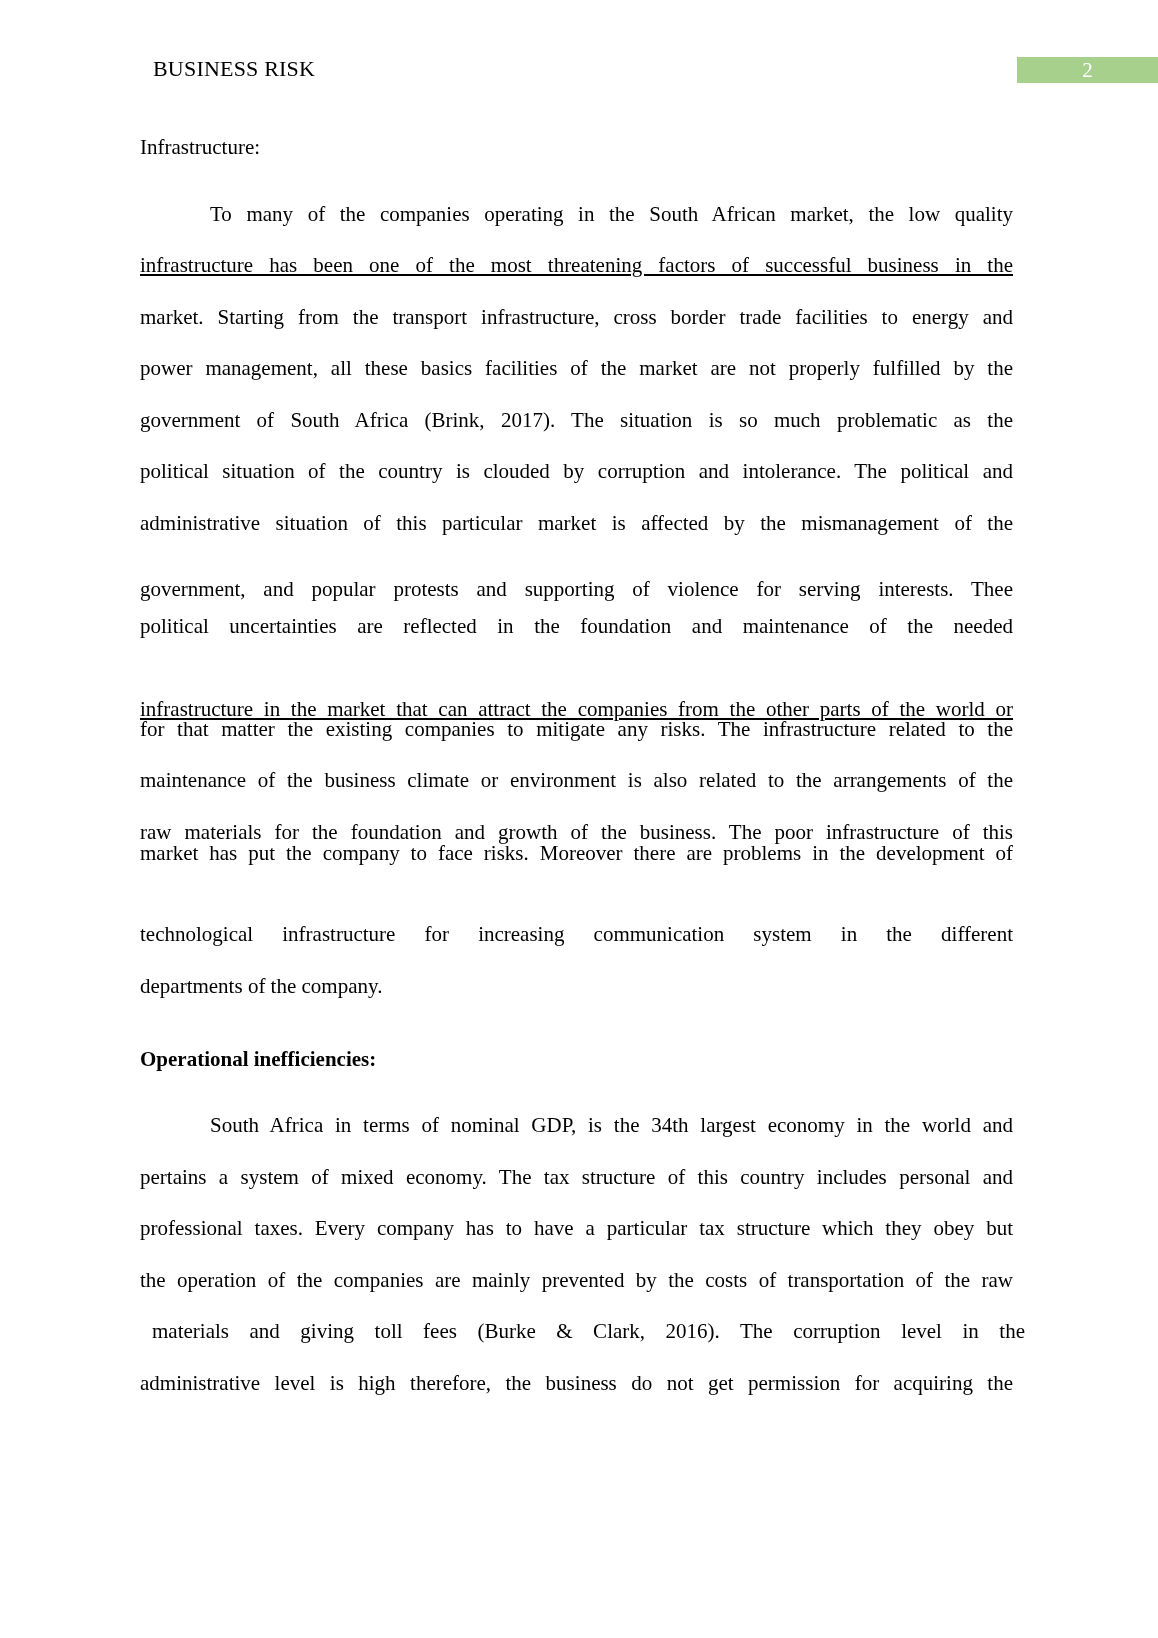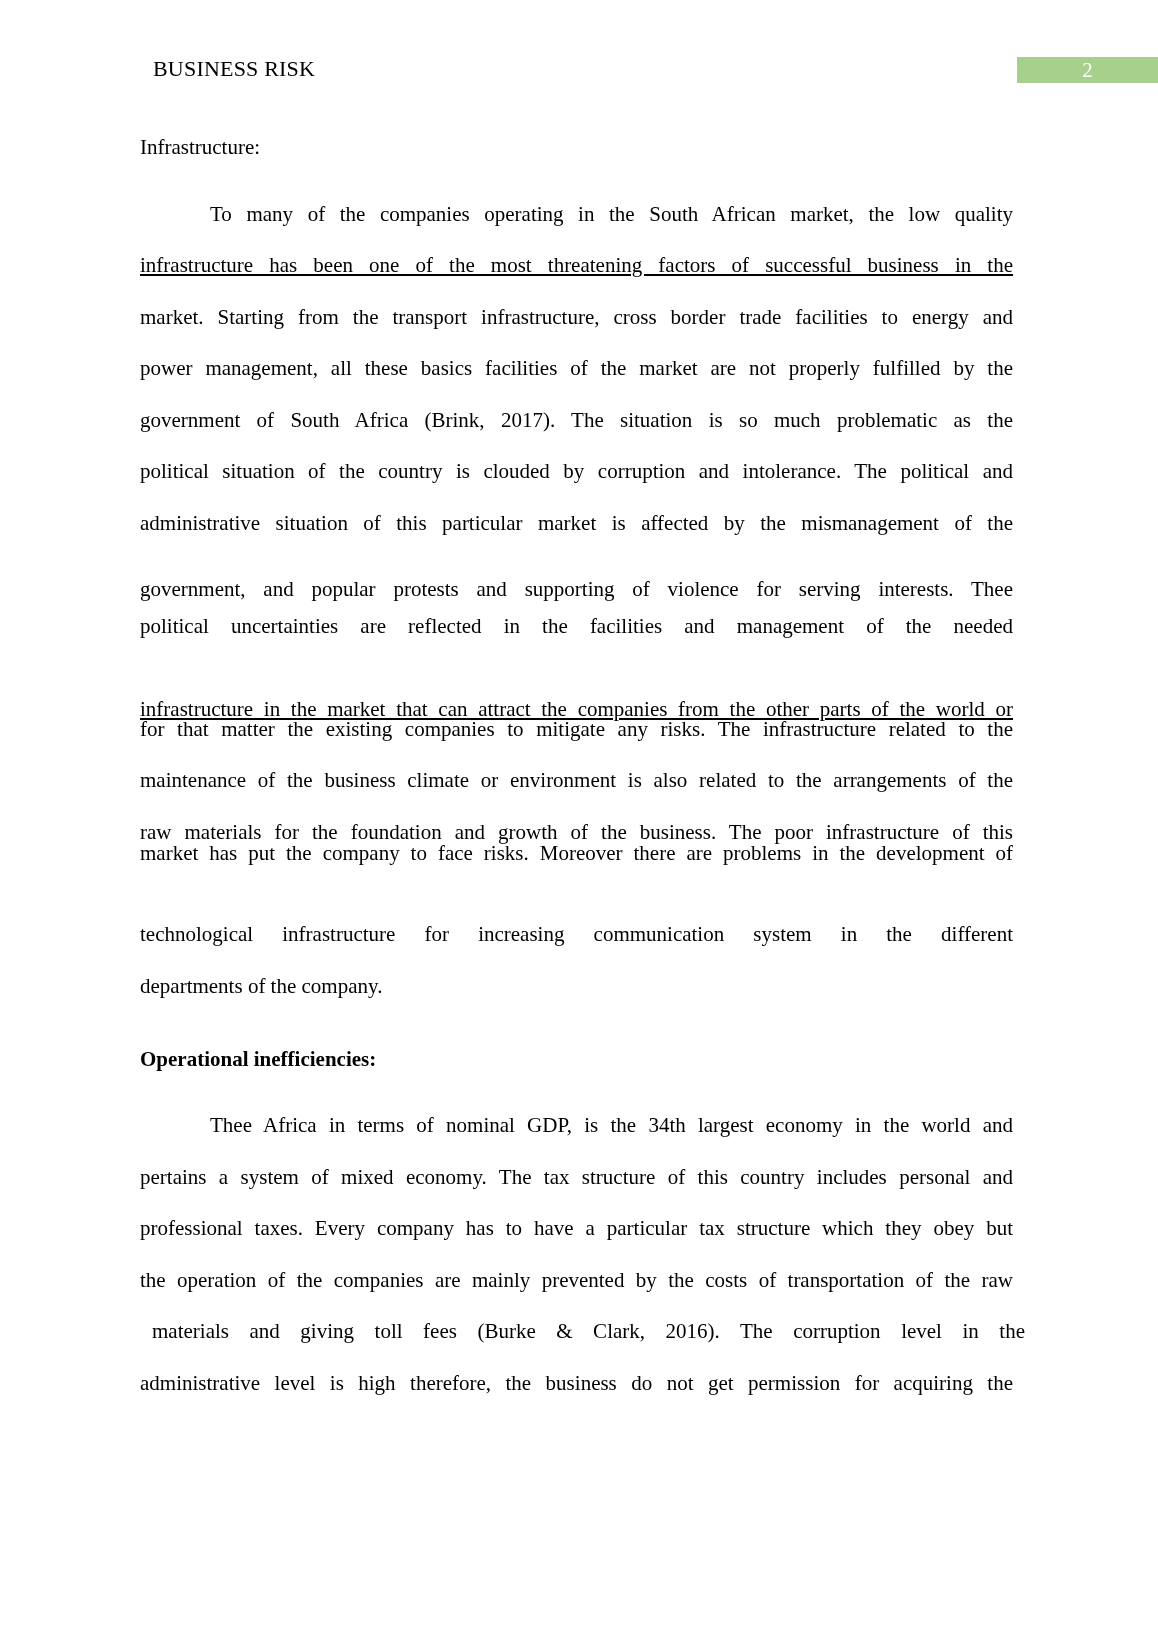--- a/index.html
+++ b/index.html
@@ -28,33 +28,33 @@
 
   <div>
     <div class="line indent" style="top:201px;">To many of the companies operating in the South African market, the low quality</div>
     <div class="line" style="top:252px;text-decoration:underline;">infrastructure has been one of the most threatening factors of successful business in the</div>
     <div class="line" style="top:304px;">market. Starting from the transport infrastructure, cross border trade facilities to energy and</div>
     <div class="line" style="top:355px;">power management, all these basics facilities of the market are not properly fulfilled by the</div>
     <div class="line" style="top:407px;">government of South Africa (Brink, 2017). The situation is so much problematic as the</div>
     <div class="line" style="top:458px;">political situation of the country is clouded by corruption and intolerance. The political and</div>
     <div class="line" style="top:510px;">administrative situation of this particular market is affected by the mismanagement of the</div>
     <div class="line" style="top:552px;margin-top:24px;">government, and popular protests and supporting of violence for serving interests. Thee</div>
-    <div class="line" style="top:613px;">political uncertainties are reflected in the facilities and management of the needed</div>
+    <div class="line" style="top:613px;">political uncertainties are reflected in the foundation and maintenance of the needed</div>
     <div class="line" style="top:696px;text-decoration:underline;">infrastructure in the market that can attract the companies from the other parts of the world or</div>
     <div class="line" style="top:716px;">for that matter the existing companies to mitigate any risks. The infrastructure related to the</div>
     <div class="line" style="top:767px;">maintenance of the business climate or environment is also related to the arrangements of the</div>
     <div class="line" style="top:819px;">raw materials for the foundation and growth of the business. The poor infrastructure of this</div>
     <div class="line" style="top:840px;">market has put the company to face risks. Moreover there are problems in the development of</div>
     <div class="line" style="top:921px;">technological infrastructure for increasing communication system in the different</div>
     <div class="line last" style="top:973px;">departments of the company.</div>
   </div>
 
   <div class="heading bold" style="top:1046px;">Operational inefficiencies:</div>
 
   <div>
-    <div class="line indent" style="top:1112px;">Thee Africa in terms of nominal GDP, is the 34th largest economy in the world and</div>
+    <div class="line indent" style="top:1112px;">South Africa in terms of nominal GDP, is the 34th largest economy in the world and</div>
     <div class="line" style="top:1164px;">pertains a system of mixed economy. The tax structure of this country includes personal and</div>
     <div class="line" style="top:1215px;">professional taxes. Every company has to have a particular tax structure which they obey but</div>
     <div class="line" style="top:1267px;">the operation of the companies are mainly prevented by the costs of transportation of the raw</div>
     <div class="line" style="top:1318px;margin-left:12px;">materials and giving toll fees (Burke &amp; Clark, 2016). The corruption level in the</div>
     <div class="line" style="top:1370px;">administrative level is high therefore, the business do not get permission for acquiring the</div>
   </div>
 </div>
 
 </body></html>

